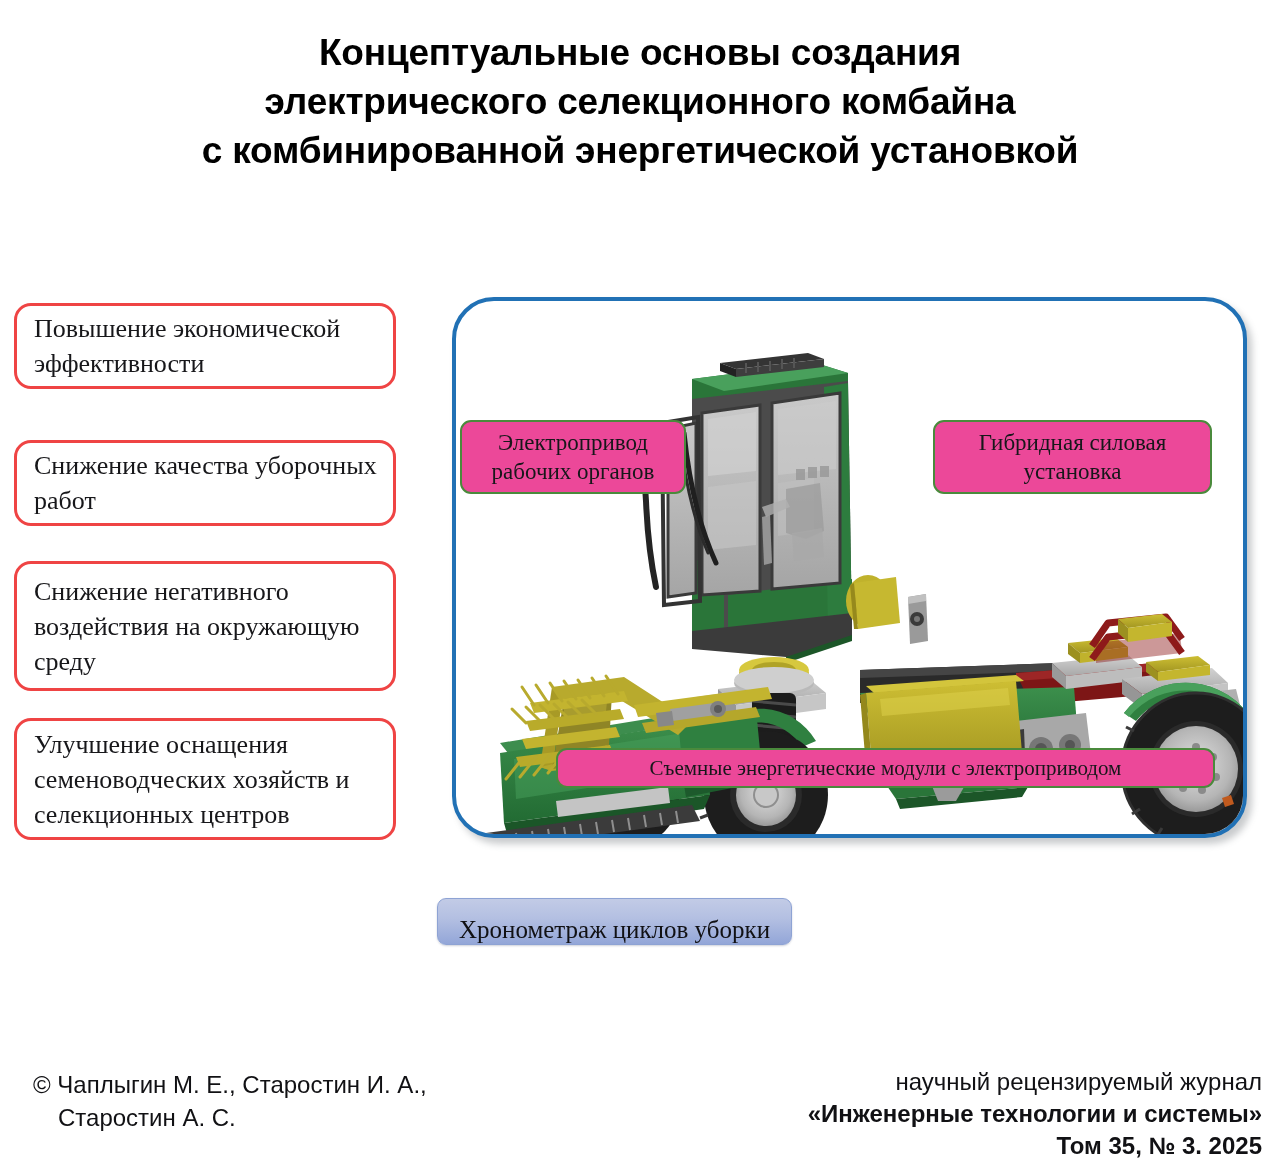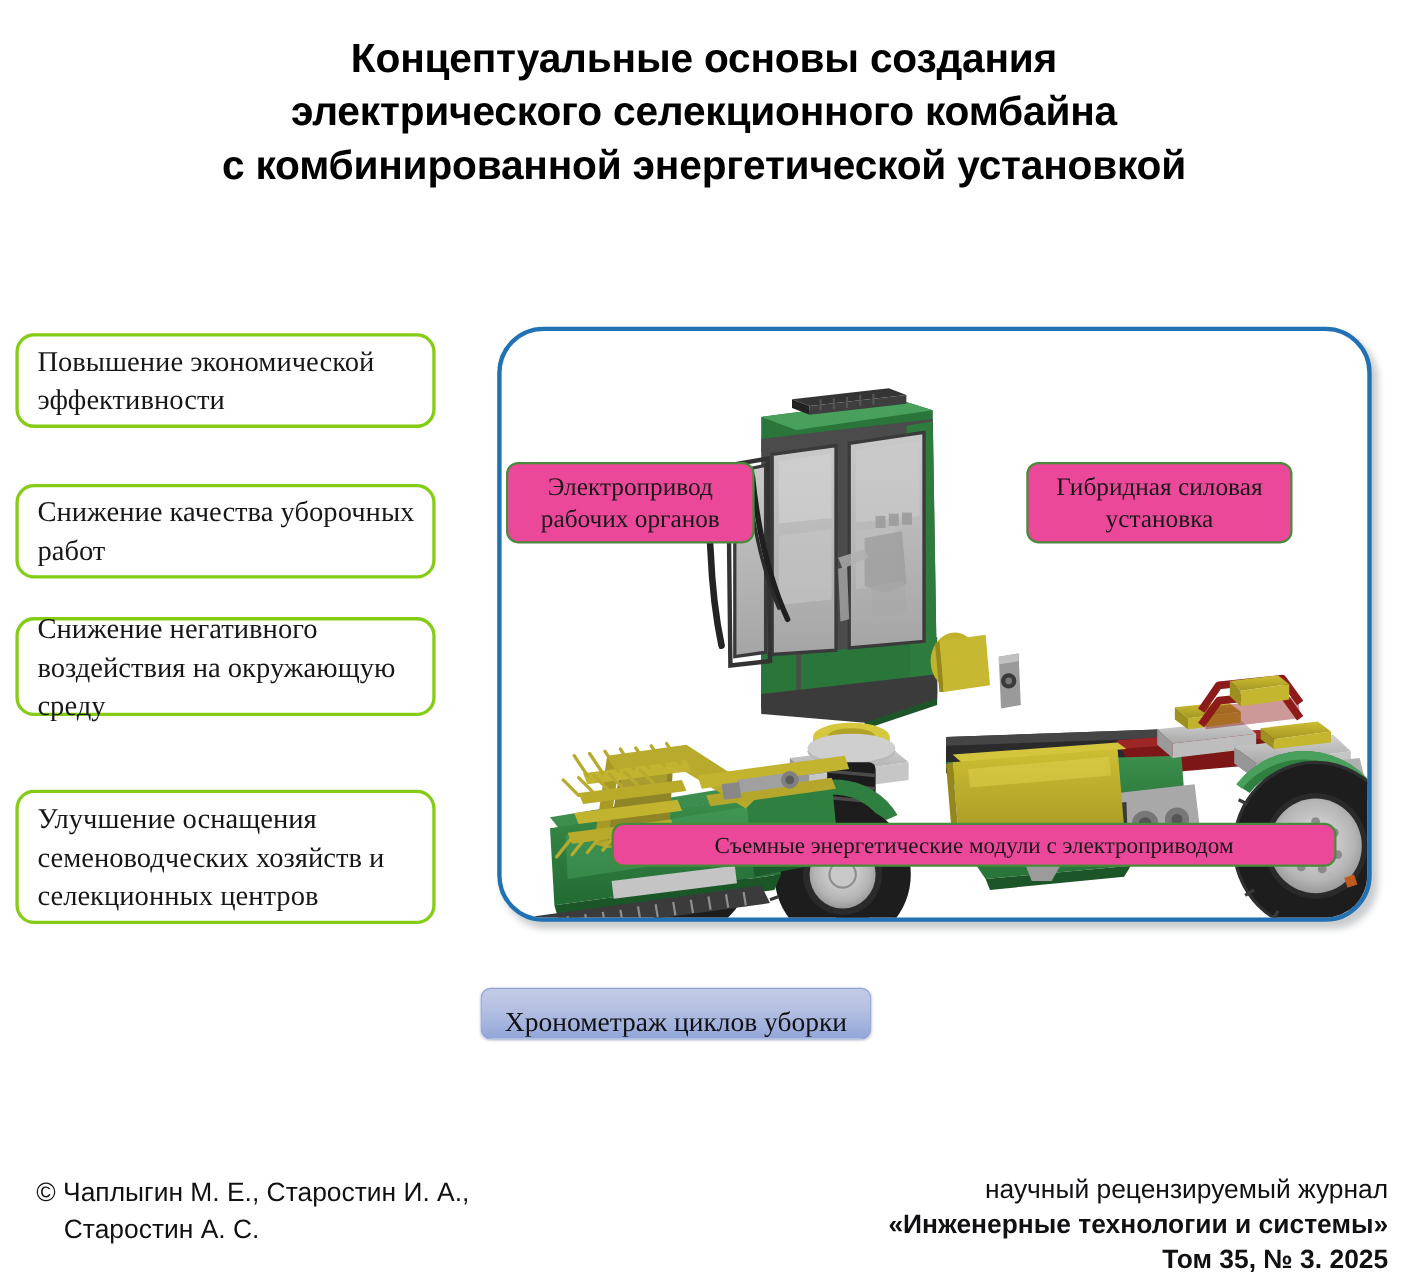--- a/index.html
+++ b/index.html
@@ -31,35 +31,35 @@
     letter-spacing: -0.2px;
   }
   .slide-title .tline { display: block; }
 
   
   .benefit-box {
     position: absolute;
     left: 14px;
     width: 382px;
     box-sizing: border-box;
-    border: 3px solid #84cc16;
+    border: 3px solid #ef4444;
     border-radius: 17px;
     background: #ffffff;
     font-family: "Liberation Serif", serif;
     font-size: 26px;
     line-height: 35px;
     color: #17171a;
     padding: 12px 14px 12px 17px;
     display: flex;
     align-items: center;
   }
   .benefit-box .btxt { display: block; }
   #benefit-1 { top: 303px; height: 86px; }
   #benefit-2 { top: 440px; height: 86px; }
-  #benefit-3 { top: 561px; height: 90px; }
+  #benefit-3 { top: 561px; height: 130px; }
   #benefit-4 { top: 718px; height: 122px; }
 
   
   .diagram-panel {
     position: absolute;
     left: 452px;
     top: 297px;
     width: 795px;
     height: 541px;
     box-sizing: border-box;
@@ -94,21 +94,21 @@
     justify-content: center;
     z-index: 5;
   }
   #callout-electro {
     left: 460px; top: 420px;
     width: 226px; height: 74px;
     font-size: 23px; line-height: 29px;
   }
   #callout-hybrid {
     left: 933px; top: 420px;
-    width: 242px; height: 74px;
+    width: 279px; height: 74px;
     font-size: 23px; line-height: 29px;
   }
   #callout-modules {
     left: 556px; top: 748px;
     width: 659px; height: 40px;
     font-size: 21px; line-height: 26px;
   }
 
   
   .timing-button {

